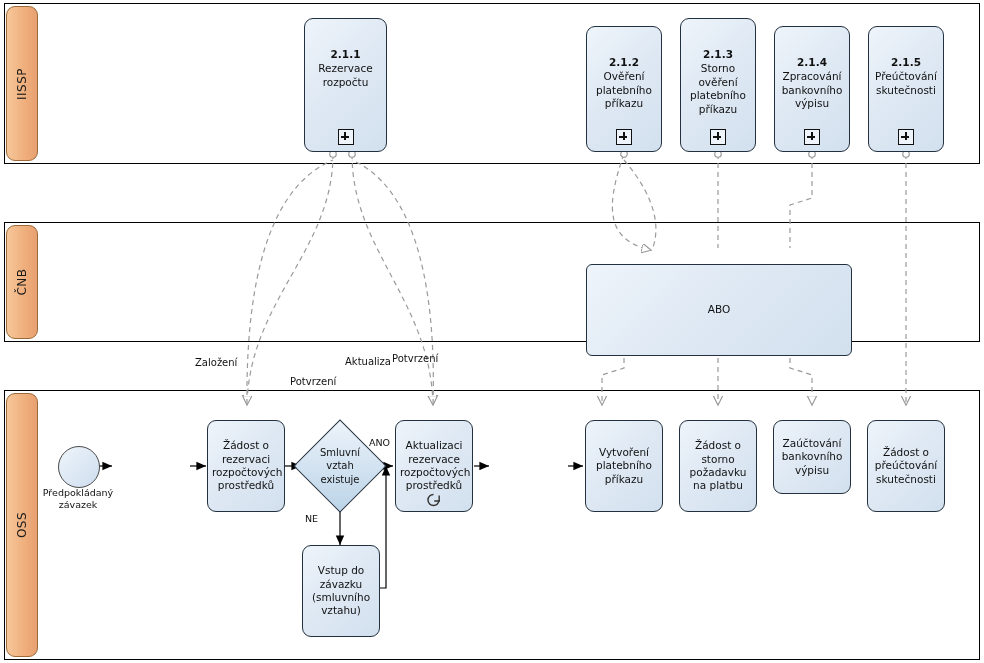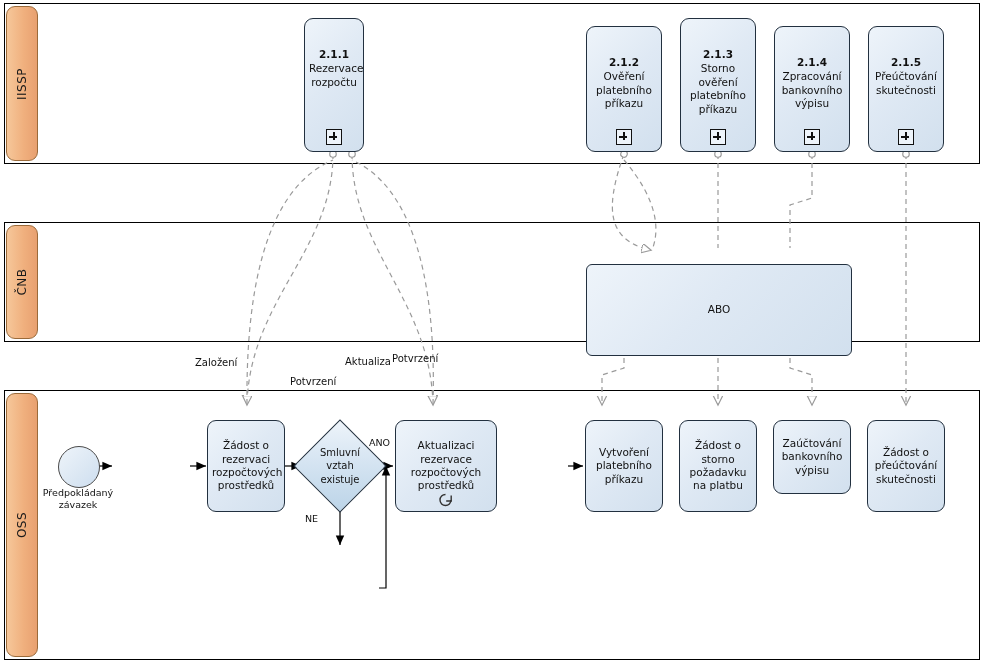--- a/index.html
+++ b/index.html
@@ -140,21 +140,21 @@
       <path d="M379,466 L393,466" marker-end="url(#sEnd)"></path>
       <path d="M474,466 L489,466" marker-end="url(#sEnd)"></path>
       <path d="M568,466 L583,466" marker-end="url(#sEnd)"></path>
 
       <path d="M340,512 L340,545" marker-end="url(#sEnd)"></path>
 
       <path d="M379,588 L386,588 L386,466" marker-end="url(#sEnd)"></path>
     </g>
   </svg>
 
-  <div class="task sub top-pad" style="left:304px;top:18px;width:60px;height:134px;">
+  <div class="task sub top-pad" style="left:304px;top:18px;width:83px;height:134px;">
     <div class="tx">
       <span class="num">2.1.1</span>
       <span class="nl" style="white-space: pre-line;">Rezervace
 rozpočtu</span>
     </div>
     <div class="plus"></div>
   </div>
 
   <div class="task sub top-pad" style="left:586px;top:26px;width:76px;height:126px;">
     <div class="tx">
@@ -205,21 +205,21 @@
 závazek</div>
 
 
   <div class="task" style="left:207px;top:420px;width:78px;height:92px;">
     <div class="tx"><span style="white-space: pre-line;">Žádost o
 rezervaci
 rozpočtových
 prostředků</span></div>
   </div>
 
-  <div class="task" style="left:395px;top:420px;width:102px;height:92px;">
+  <div class="task" style="left:395px;top:420px;width:78px;height:92px;">
     <div class="tx"><span style="white-space: pre-line;">Aktualizaci
 rezervace
 rozpočtových
 prostředků</span></div>
     <svg class="loop" viewBox="0 0 18 18">
       <path d="M14,9 A5.5,5.5 0 1 1 8.5,3.5" fill="none" stroke="#333" stroke-width="1.4"></path>
       <path d="M14.2,4.6 L14.2,10 L9.2,10" fill="none" stroke="#333" stroke-width="1.4"></path>
     </svg>
   </div>
 
@@ -242,20 +242,26 @@
 bankovního
 výpisu</span></div>
   </div>
 
   <div class="task" style="left:867px;top:420px;width:78px;height:92px;">
     <div class="tx"><span style="white-space: pre-line;">Žádost o
 přeúčtování
 skutečnosti</span></div>
   </div>
 
+  <div class="task" style="left:302px;top:545px;width:78px;height:92px;">
+    <div class="tx"><span style="white-space: pre-line;">Vstup do
+závazku
+(smluvního
+vztahu)</span></div>
+  </div>
 
   <div class="gw" style="left:307px;top:433px;width:66px;height:66px;">
     <div class="shape"></div>
     <div class="lbl" style="white-space:pre-line;">Smluvní
 vztah
 existuje</div>
   </div>
   <div class="flabel small" style="left:369px;top:437px;">ANO</div>
   <div class="flabel small" style="left:305px;top:513px;">NE</div>
 

